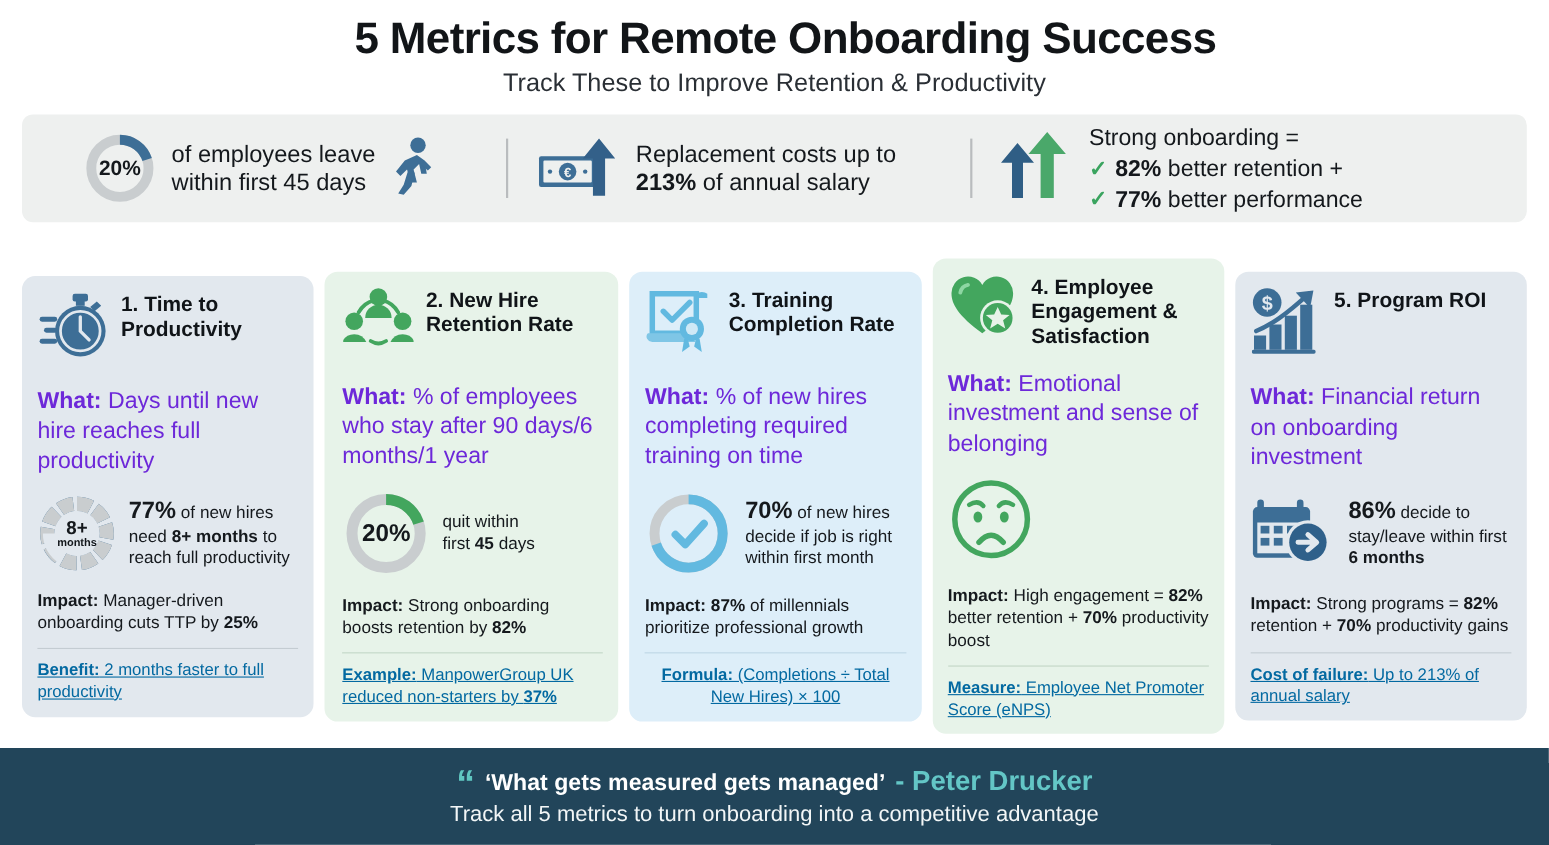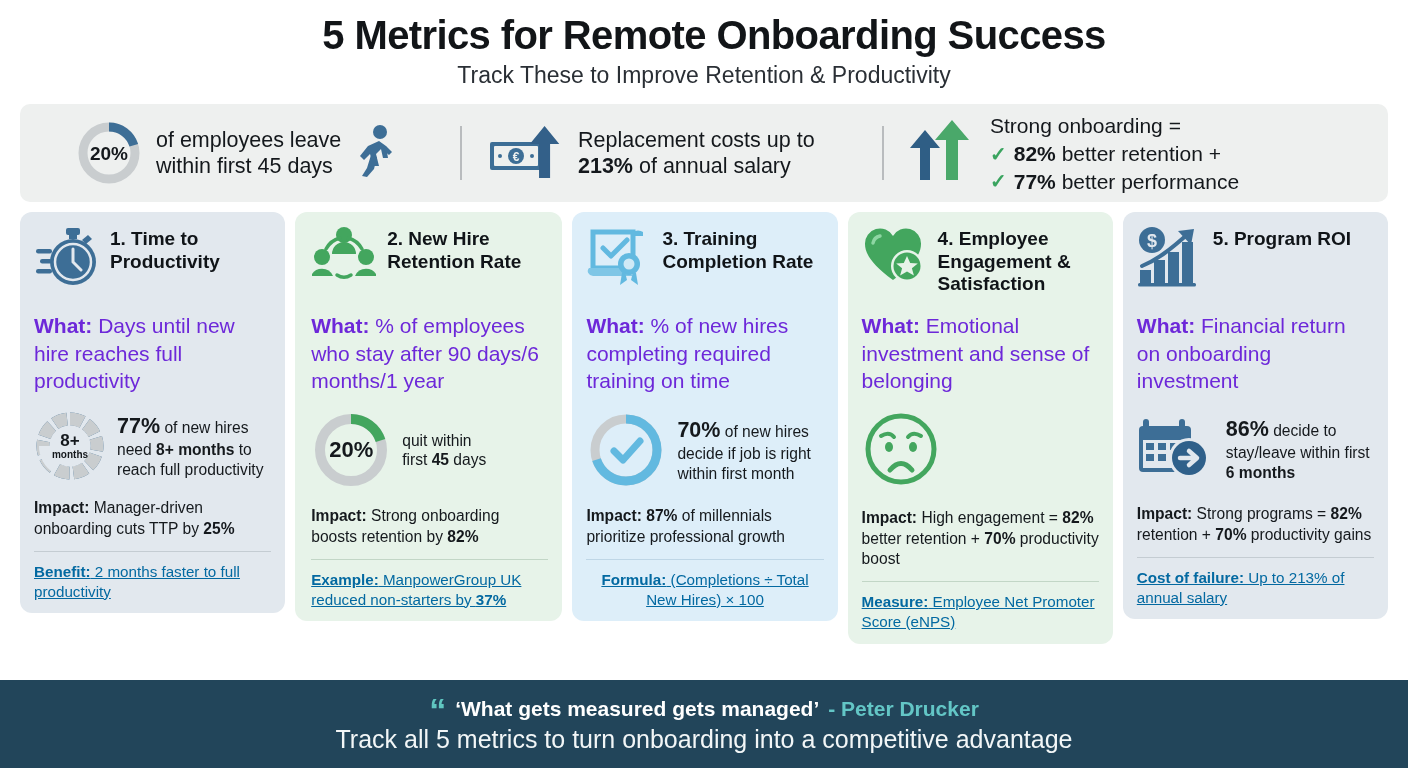--- a/index.html
+++ b/index.html
@@ -48,21 +48,21 @@
   .walker { flex: 0 0 auto; }
 
   .strong-list { font-size: 21px; line-height: 1.3; color: #14181c; }
   .strong-list .hdr { margin-bottom: 1px; }
   .strong-list .row { display: flex; align-items: center; gap: 7px; }
   .chk { color: #3aa45f; font-size: 20px; font-weight: 700; line-height: 1; }
   .strong-list b { font-weight: 700; }
 
   
   .cards {
-    flex: 1; display: flex; gap: 10px; padding: 10px 20px 0; align-items: flex-start;
+    flex: 1; display: flex; gap: 10px; padding: 10px 20px 0; align-items: center; margin-top: 20px;
   }
   .card {
     flex: 1 1 0; border-radius: 12px; padding: 14px 14px 12px;
     display: flex; flex-direction: column;
   }
   .card.c1 { background: #e2e8ee; }
   .card.c2 { background: #e7f3e9; padding-left: 16px; }
   .card.c3 { background: #ddeef9; }
   .card.c4 { background: #e7f3e9; }
   .card.c5 { background: #e2e8ee; }
@@ -94,22 +94,22 @@
   .foot-note.center { text-align: center; }
 
   
   .footer {
     height: 88px; background: #22455a; display: flex; flex-direction: column;
     align-items: center; justify-content: center; gap: 4px; margin-top: 10px;
   }
   .quote-line { display: flex; align-items: baseline; gap: 9px; }
   .qmark { color: #5fc6c0; font-size: 34px; font-weight: 700; line-height: 0.6; position: relative; top: 6px; }
   .quote-text { font-size: 21px; font-weight: 700; color: #ffffff; }
-  .quote-author { font-size: 21px; font-weight: 700; color: #63c6c6; }
-  .footer-sub { font-size: 25px; color: #f2f6f7; font-weight: 400; }
+  .quote-author { font-size: 25px; font-weight: 700; color: #63c6c6; }
+  .footer-sub { font-size: 20px; color: #f2f6f7; font-weight: 400; }
 </style>
 </head>
 <body>
 
 <div class="page">
 
   <div class="titlebar">
     <div class="main-title">5 Metrics for Remote Onboarding Success</div>
     <div class="sub-title">Track These to Improve Retention &amp; Productivity</div>
   </div>

